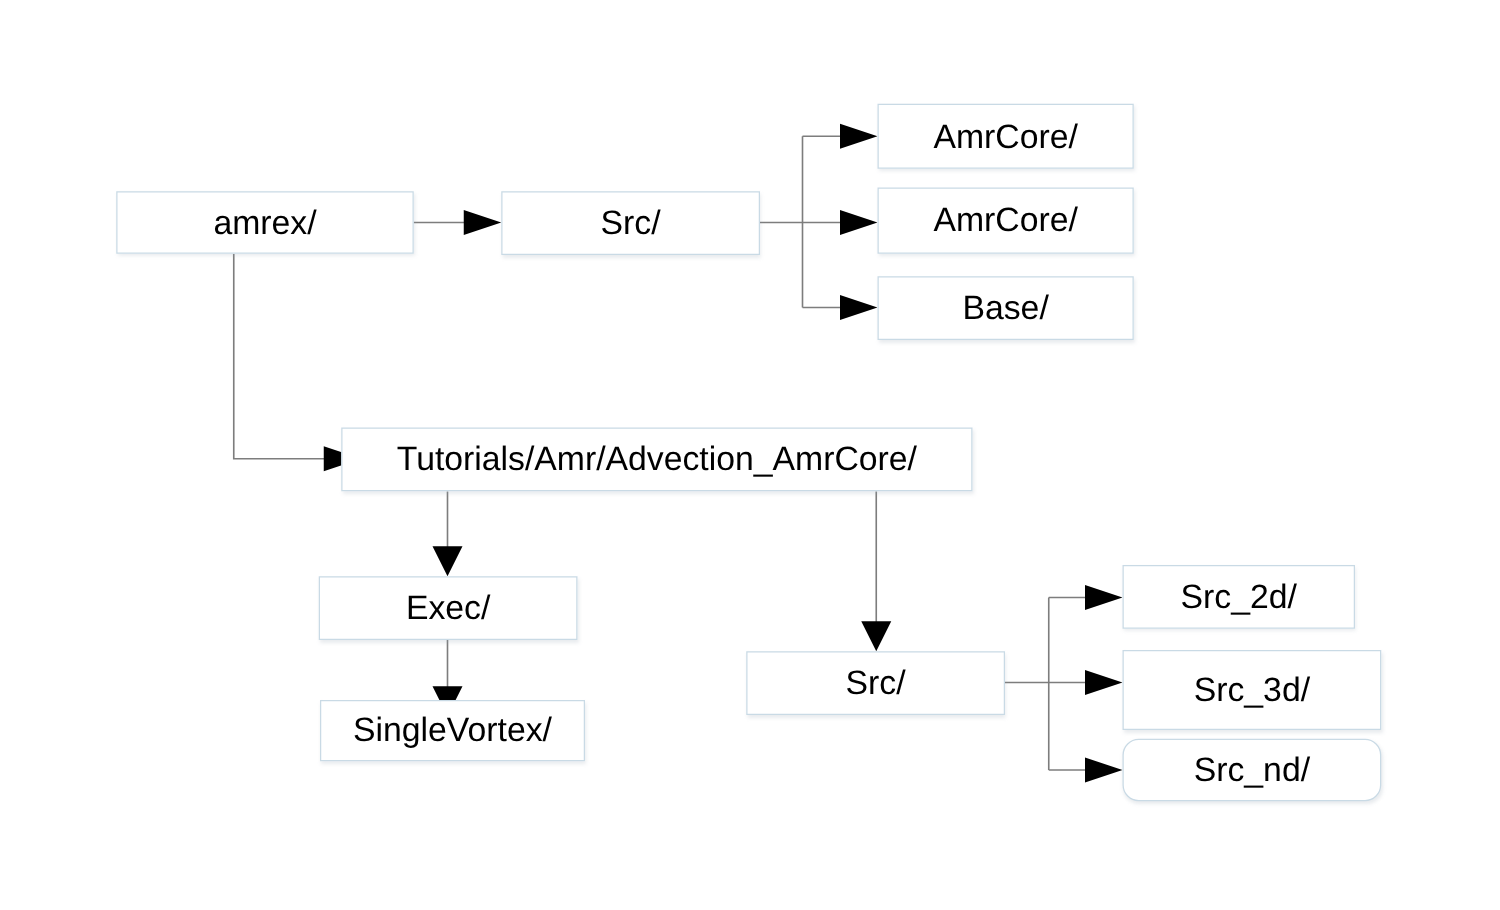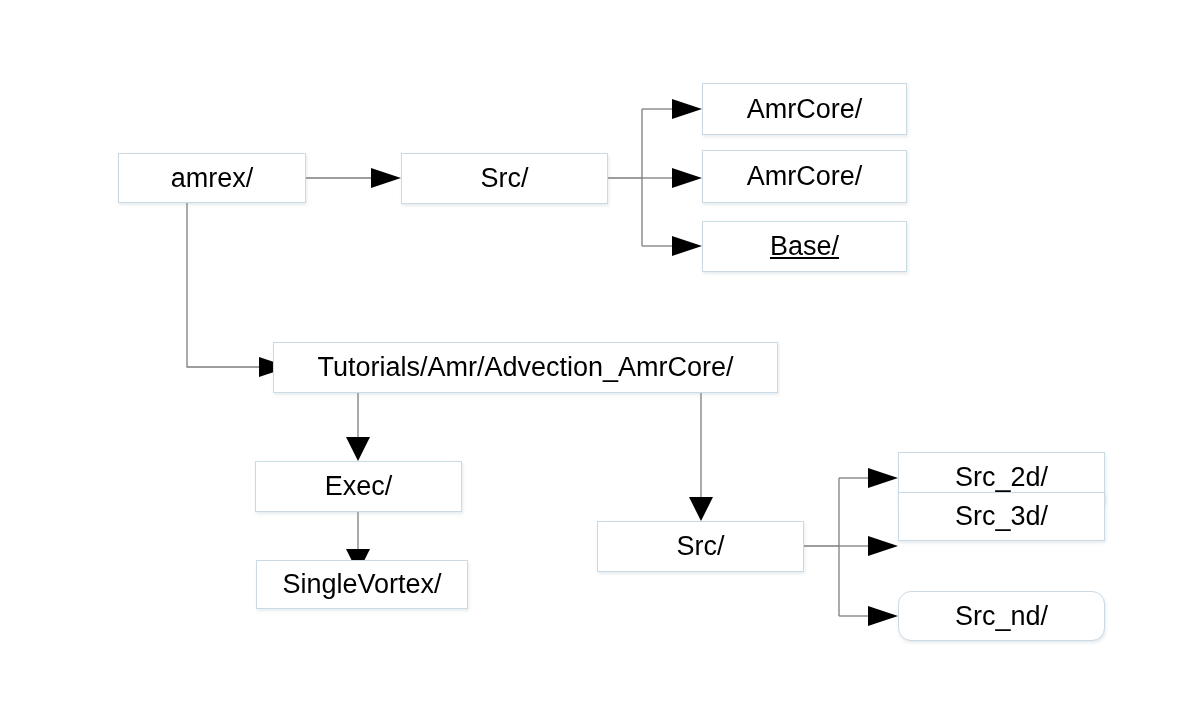--- a/index.html
+++ b/index.html
@@ -94,61 +94,61 @@
       <path class="conn" d="M 839 478 L 839 616"></path>
       <path class="conn" d="M 839 478 L 869 478"></path>
       <path class="conn" d="M 839 546 L 869 546"></path>
       <path class="conn" d="M 839 616 L 869 616"></path>
       <polygon class="arrowhead" points="868,468 898,478 868,488"></polygon>
       <polygon class="arrowhead" points="868,536 898,546 868,556"></polygon>
       <polygon class="arrowhead" points="868,606 898,616 868,626"></polygon>
     </g>
   </svg>
 
-  <div class="node" style="left:93px;  top:153px; width:188px; height:50px;margin-left:25px;">
+  <div class="node" style="left:93px;  top:153px; width:238px; height:50px;">
     <span>amrex/</span>
   </div>
 
   <div class="node" style="left:401px; top:153px; width:207px; height:51px;">
     <span>Src/</span>
   </div>
 
   <div class="node" style="left:702px; top:83px;  width:205px; height:52px;">
     <span>AmrCore/</span>
   </div>
 
   <div class="node" style="left:702px; top:150px; width:205px; height:53px;">
     <span>AmrCore/</span>
   </div>
 
-  <div class="node" style="left:702px; top:221px; width:205px; height:51px;text-decoration:underline;">
+  <div class="node" style="left:702px; top:221px; width:205px; height:51px;">
     <span>Base/</span>
   </div>
 
   <div class="node" style="left:273px; top:342px; width:505px; height:51px;">
     <span>Tutorials/Amr/Advection_AmrCore/</span>
   </div>
 
   <div class="node" style="left:255px; top:461px; width:207px; height:51px;text-align:center;">
     <span>Exec/</span>
   </div>
 
   <div class="node" style="left:256px; top:560px; width:212px; height:49px;">
     <span>SingleVortex/</span>
   </div>
 
   <div class="node" style="left:597px; top:521px; width:207px; height:51px;">
     <span>Src/</span>
   </div>
 
-  <div class="node" style="left:898px; top:452px; width:207px; height:51px;">
+  <div class="node" style="left:898px; top:452px; width:186px; height:51px;">
     <span>Src_2d/</span>
   </div>
 
-  <div class="node" style="left:898px; top:492px; width:207px; height:49px;">
+  <div class="node" style="left:898px; top:520px; width:207px; height:64px;">
     <span>Src_3d/</span>
   </div>
 
   <div class="node" style="left:898px; top:591px; width:207px; height:50px;border-radius:13px;">
     <span>Src_nd/</span>
   </div>
 
 </div>
 
 </body></html>

